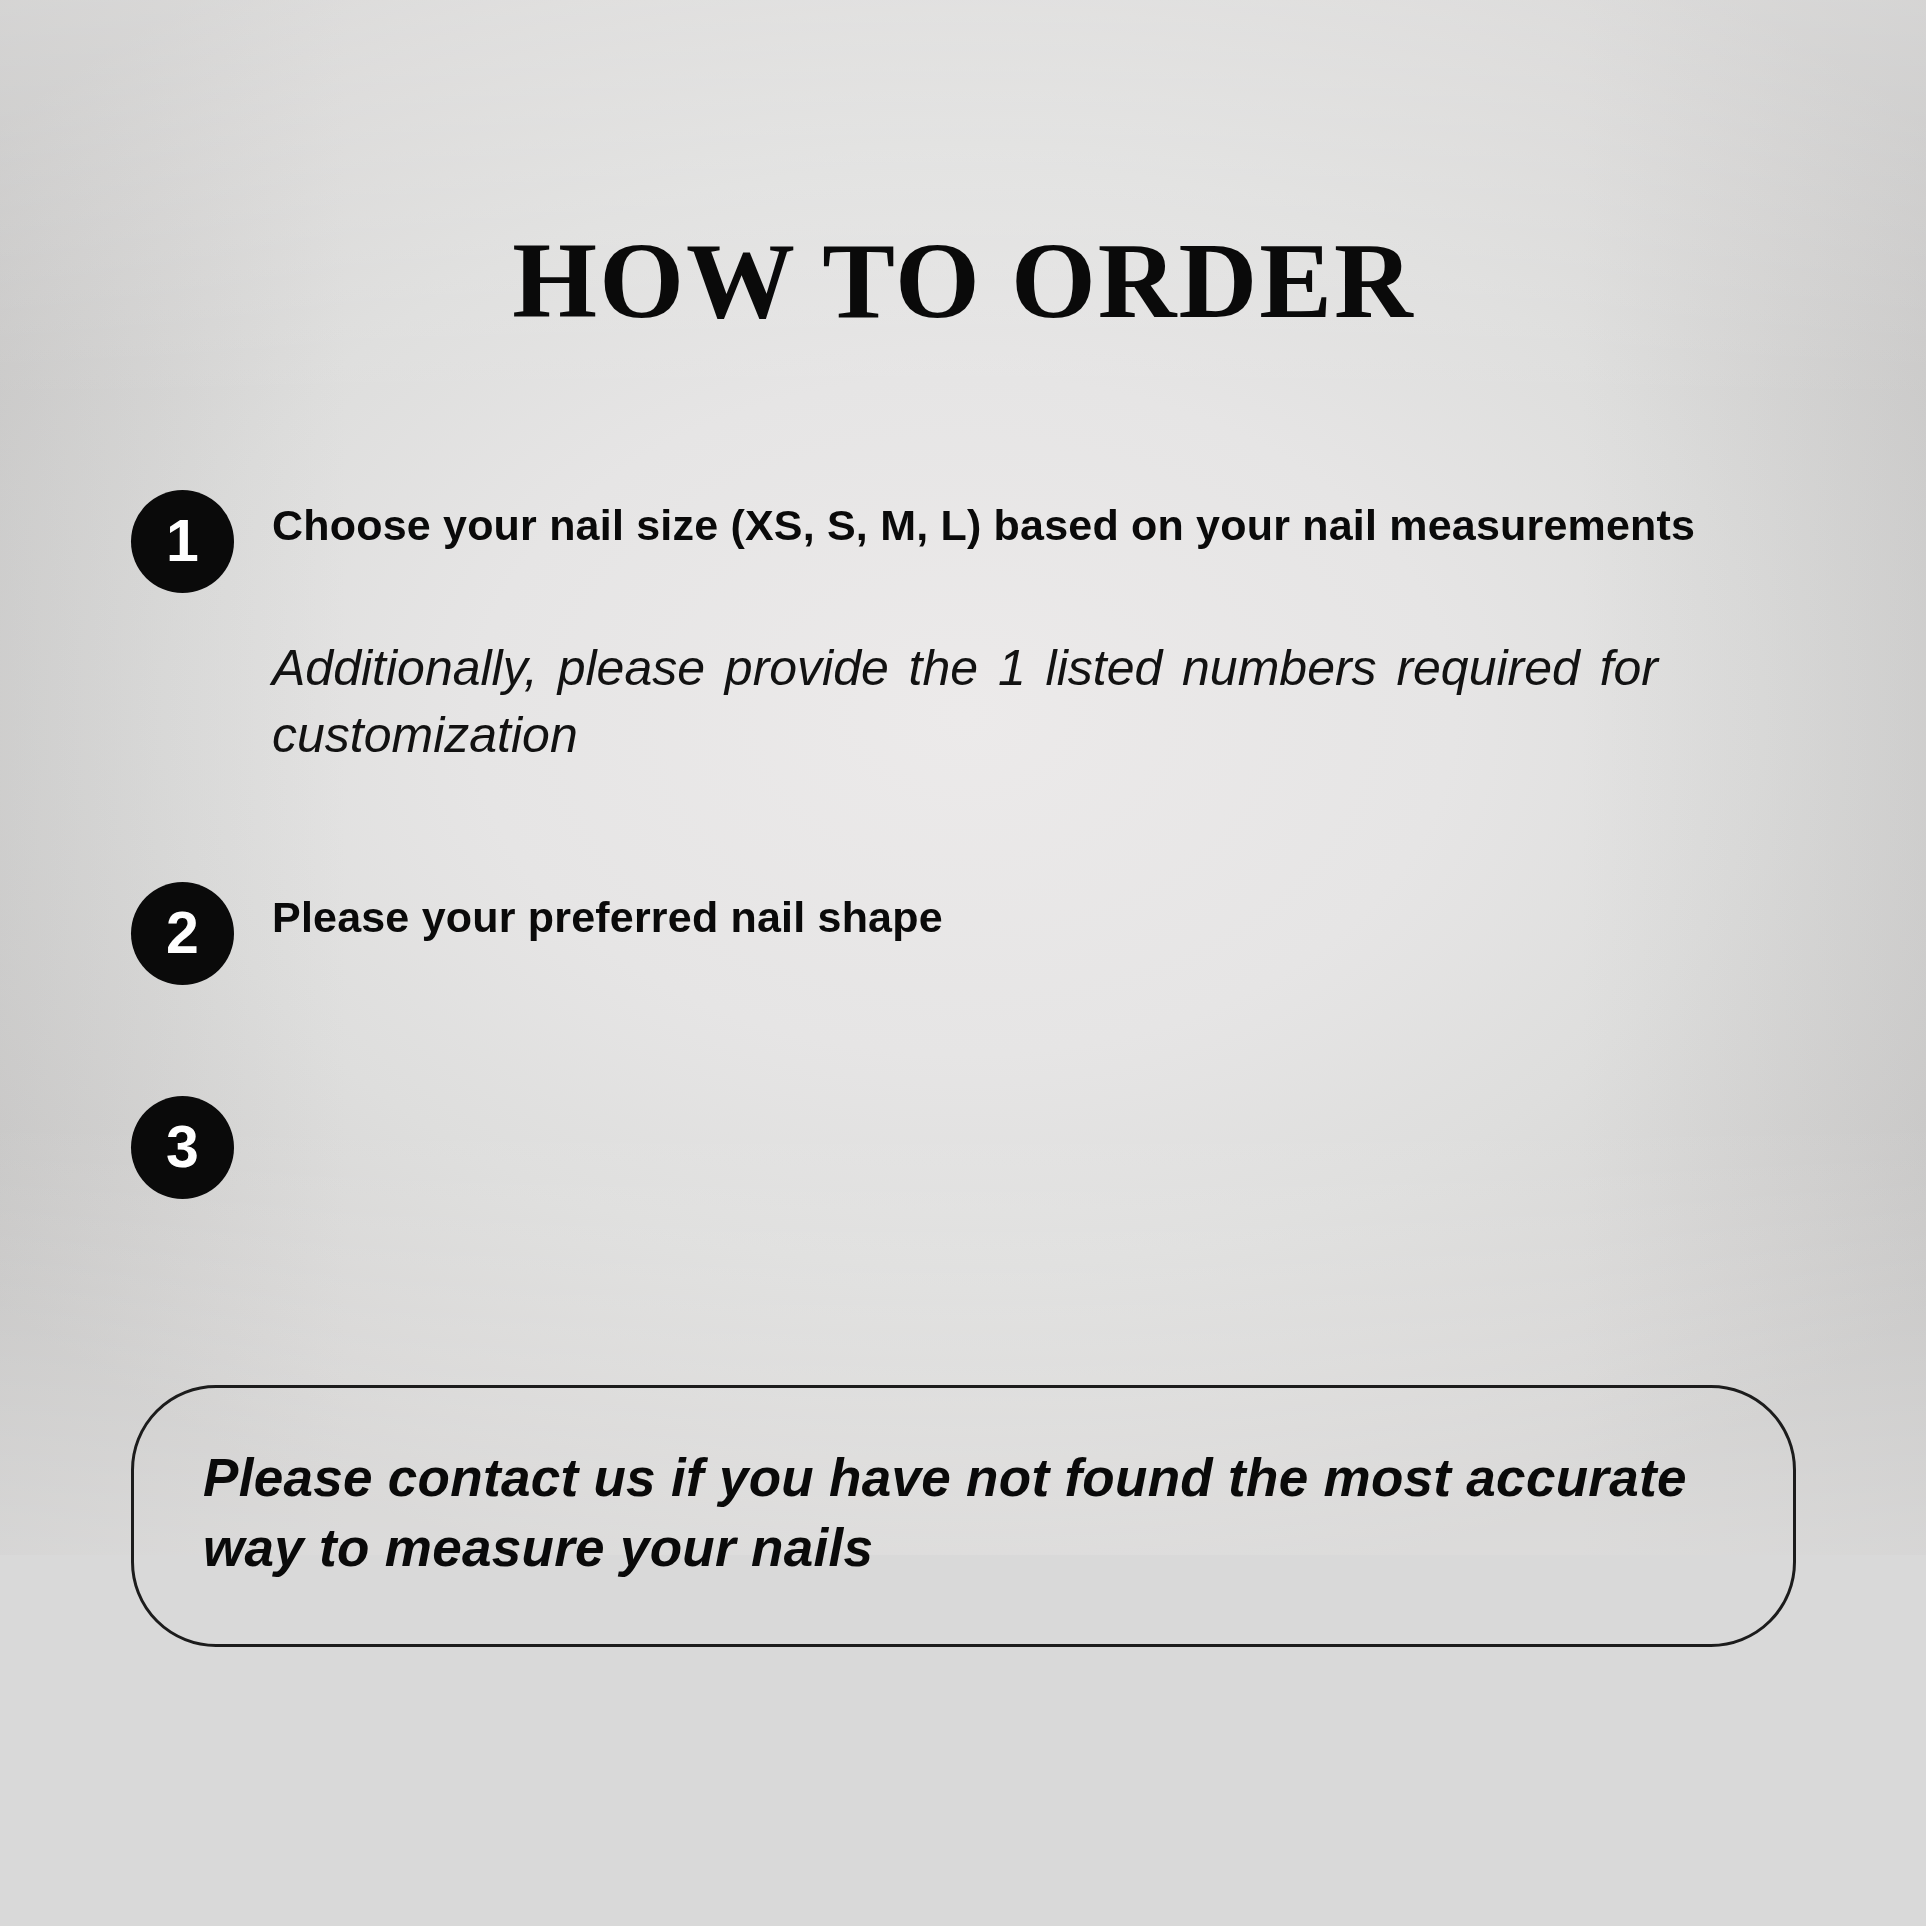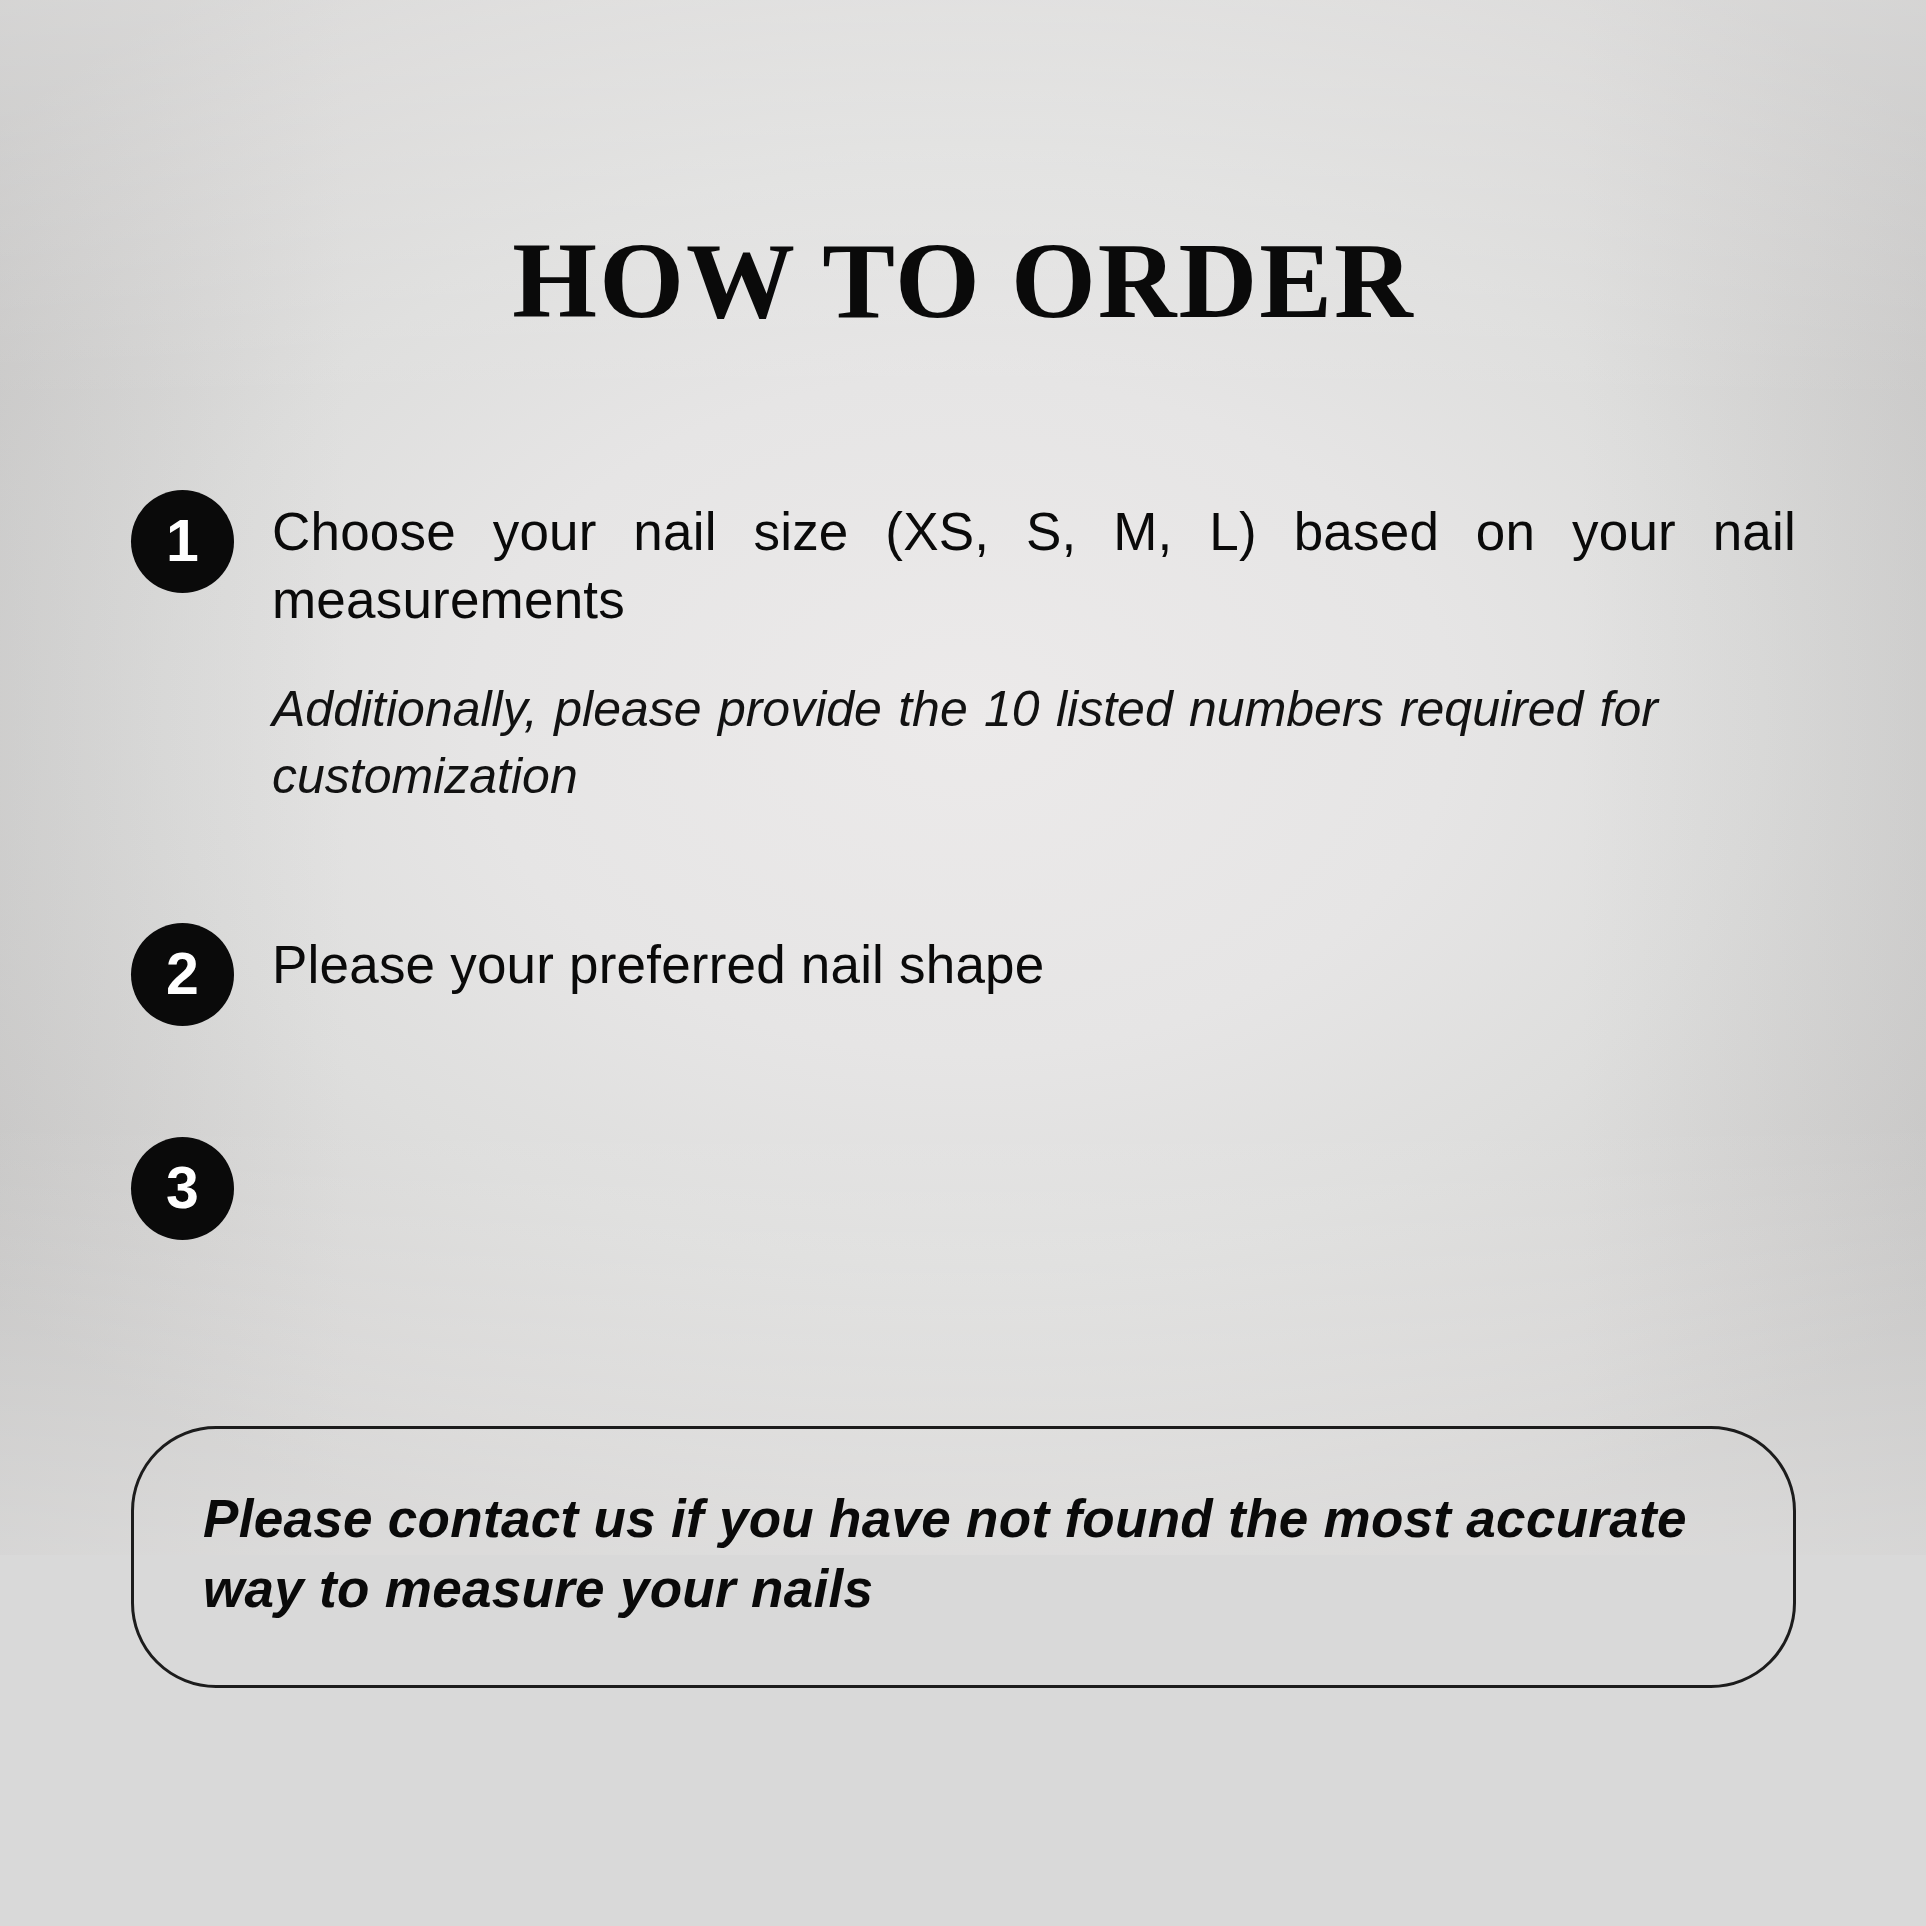--- a/index.html
+++ b/index.html
@@ -71,22 +71,22 @@
     align-items: center;
     justify-content: center;
     font-size: 59px;
     font-weight: 700;
     line-height: 1;
     margin-top: 6px;
   }
 
   .step-text {
     flex: 1 1 auto;
-    font-size: 53px;
-    font-weight: 400;
+    font-size: 43px;
+    font-weight: 700;
     color: #0a0a0a;
     line-height: 1.28;
     text-align: justify;
     text-justify: inter-word;
     letter-spacing: 0.2px;
     padding-top: 14px;
   }
   .step-text.nojust {
     text-align: left;
   }
@@ -129,21 +129,21 @@
   <div class="inner">
 
     <h1 class="title">HOW TO ORDER</h1>
 
     <div class="steps">
 
       <div class="step-row">
         <div class="bullet">1</div>
         <div class="step-text">Choose your nail size (XS, S, M, L) based on your nail measurements</div>
       </div>
-      <div class="sub-note">Additionally,  please  provide   the  10  listed numbers required for customization</div>
+      <div class="sub-note">Additionally,  please  provide   the  1  listed numbers required for customization</div>
 
       <div class="step-row gap-2">
         <div class="bullet">2</div>
         <div class="step-text nojust">Please your preferred nail shape</div>
       </div>
 
       <div class="step-row gap-3">
         <div class="bullet">3</div>
       </div>
 

